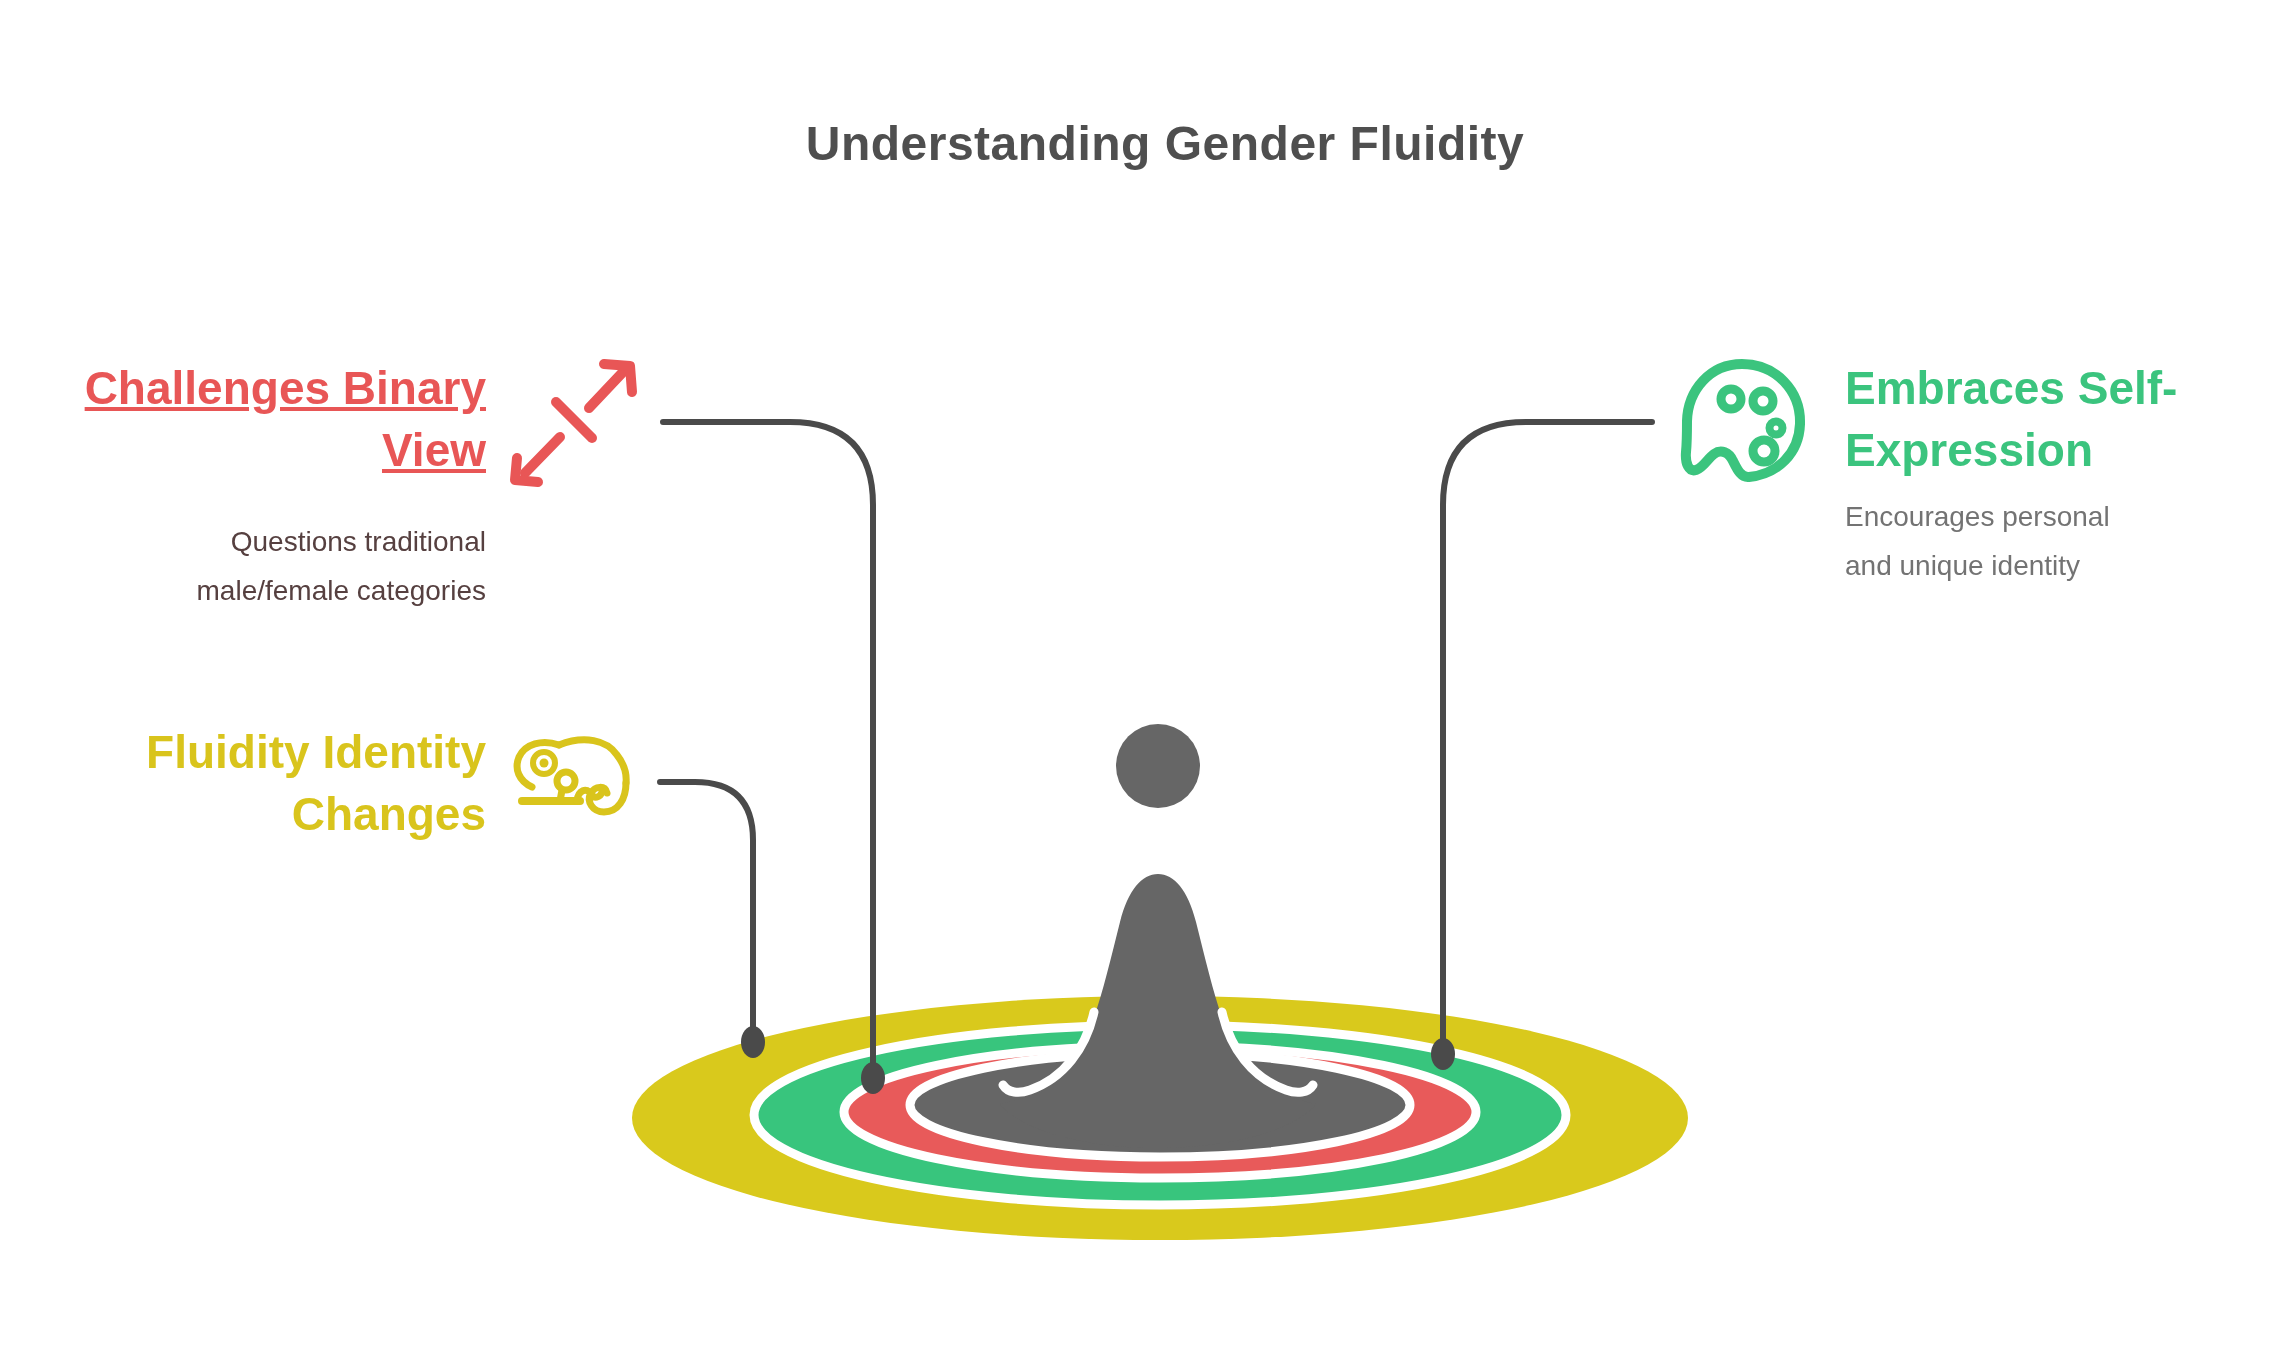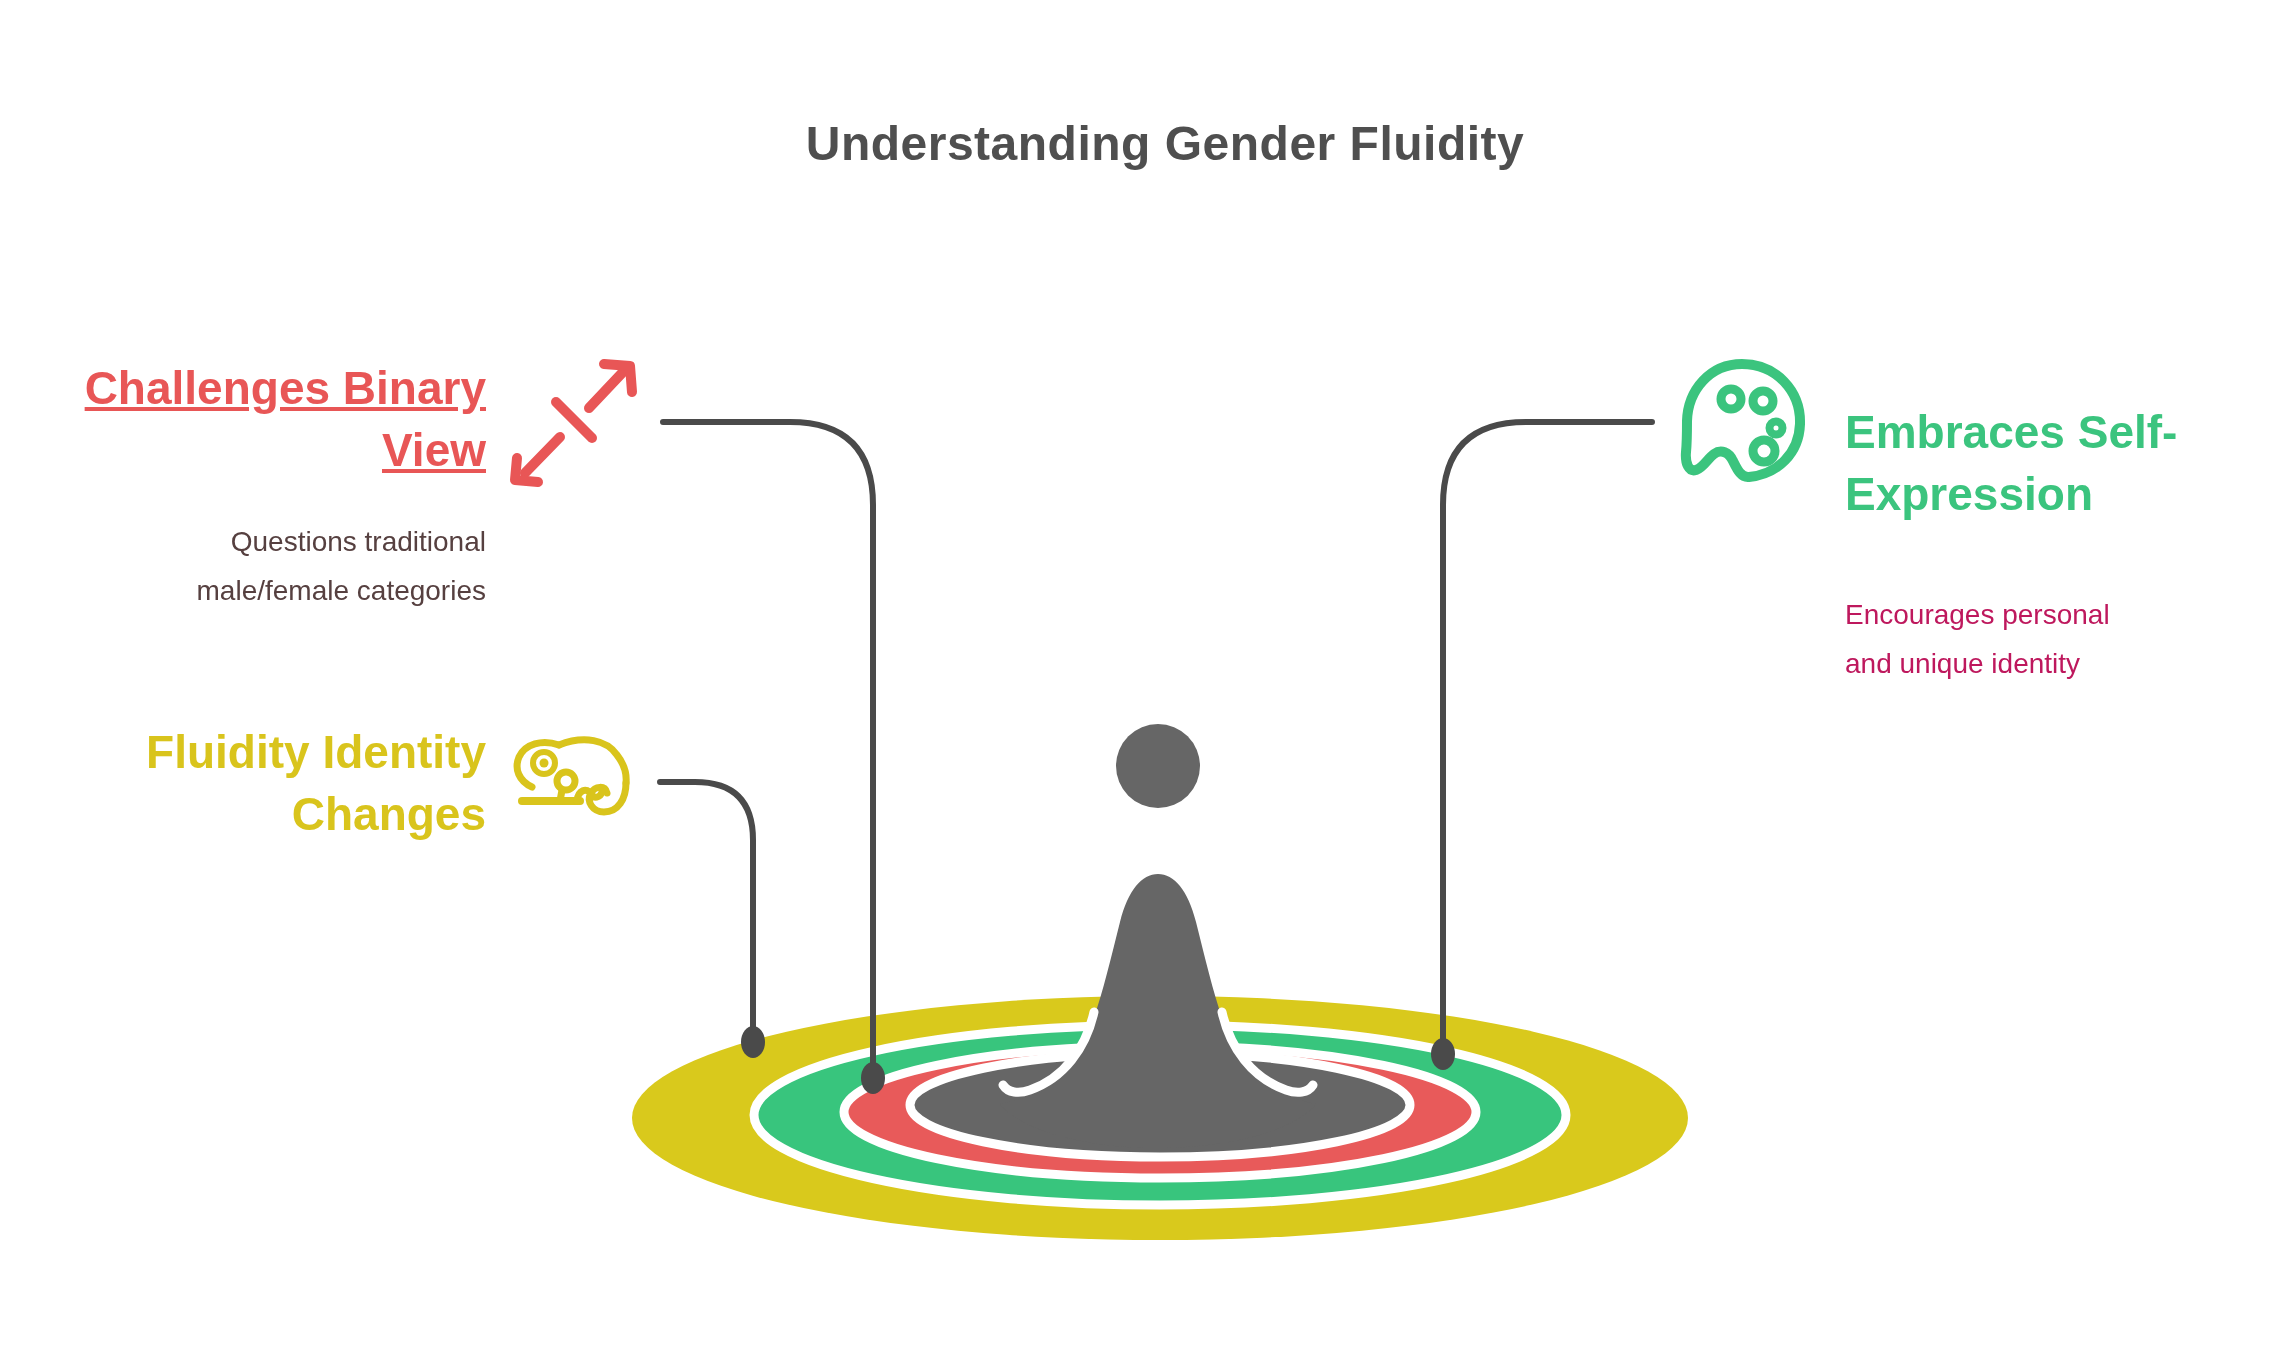--- a/index.html
+++ b/index.html
@@ -8,27 +8,27 @@
     background:#ffffff; font-family:"Liberation Sans", sans-serif;
   }
   .layer { position:absolute; left:0; top:0; }
   .title {
     position:absolute; left:0; top:116px; width:2330px; text-align:center;
     font-size:48px; font-weight:bold; color:#4f4f4f; letter-spacing:0.5px;
   }
   .heading { position:absolute; font-size:46px; font-weight:bold; line-height:62px; }
   .desc    { position:absolute; font-size:28px; line-height:49px; }
   .ra { text-align:right; }
-  .la { text-align:left;margin-top:44px; }
+  .la { text-align:left; }
   .h-red    { left:58px;   top:357px; width:428px; color:#e85656;text-decoration:underline; }
   .d-red    { left:58px;   top:517px; width:428px; color:#564040; }
   .h-yellow { left:58px;   top:721px; width:428px; color:#d9c41c; }
   .d-yellow { left:58px;   top:891px; width:428px; color:#4f4a2c; }
   .h-green  { left:1845px; top:357px; width:440px; color:#3bc47e; }
-  .d-green  { left:1845px; top:546px; width:440px; color:#be185d; }
+  .d-green  { left:1845px; top:492px; width:440px; color:#737373; }
 </style>
 </head>
 <body>
 
 <div class="canvas">
 
   <svg class="layer" width="2285" height="1356" viewBox="0 0 2285 1356">
 
     <g>
       <ellipse cx="1160" cy="1118" rx="528" ry="122" fill="#d9c91c"></ellipse>

